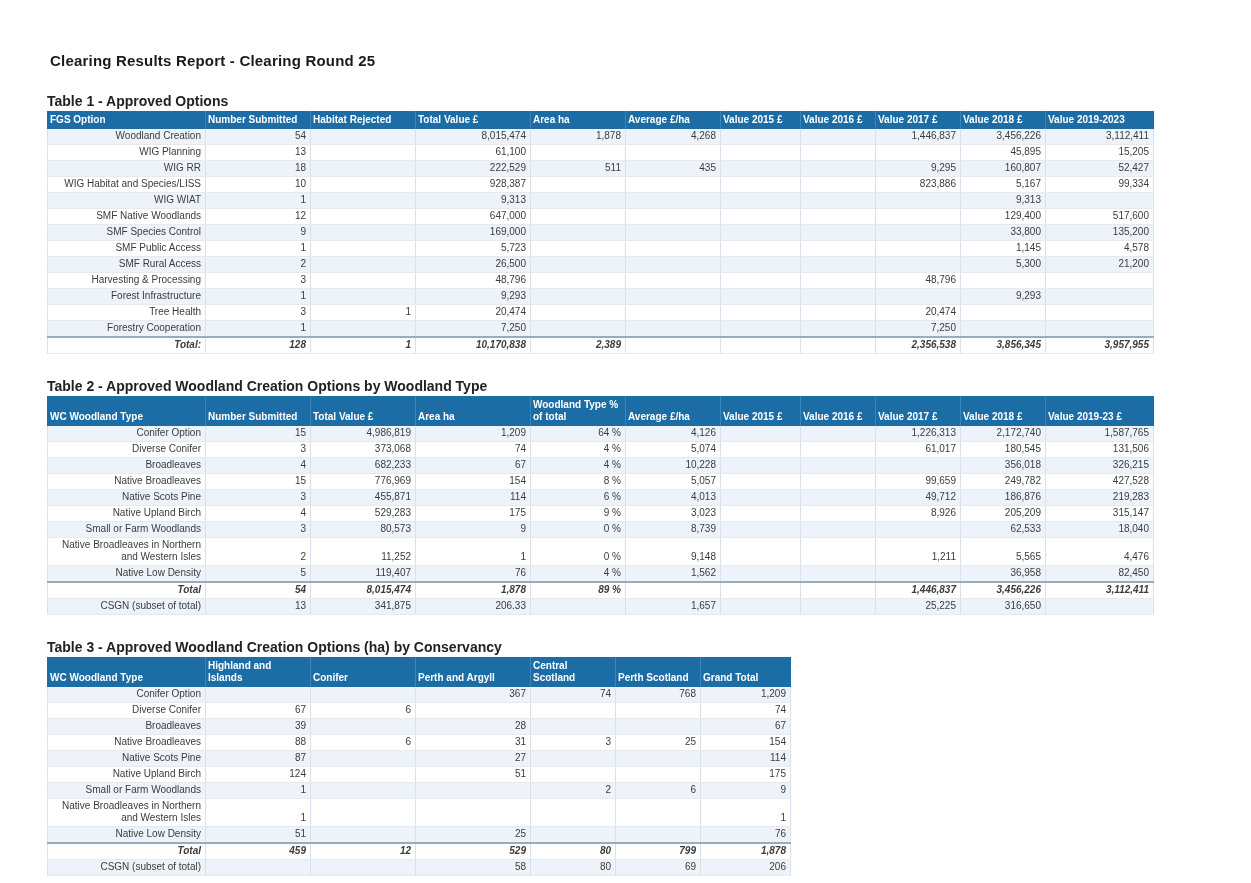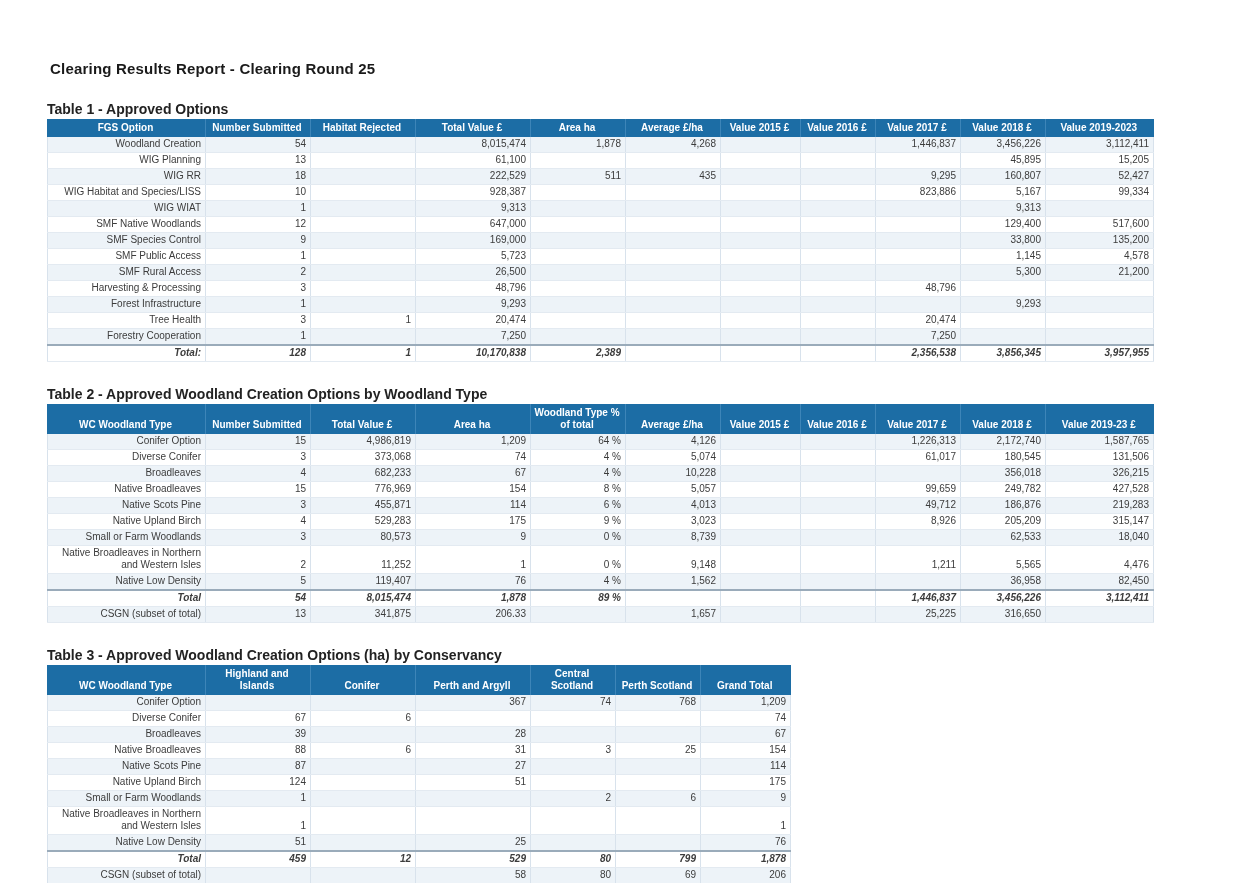--- a/index.html
+++ b/index.html
@@ -15,34 +15,34 @@
   *{box-sizing:border-box;}
   html,body{margin:0;padding:0;}
   body{
     width:1251px;height:883px;background:#ffffff;
     font-family:"Liberation Sans","DejaVu Sans",sans-serif;
     color:var(--text);overflow:hidden;
   }
   .report{padding:52px 0 0 47px;}
   .report-title{
     font-size:15px;font-weight:bold;color:var(--title-color);
-    margin:8px 0 24px 3px;letter-spacing:.2px;
+    margin:0 0 24px 3px;letter-spacing:.2px;
   }
   .tbl-block{margin:0 0 24px 0;}
   .tbl-caption{
     font-size:14px;font-weight:bold;color:#222;
     margin:0 0 2px 0;
   }
   table{
     border-collapse:collapse;table-layout:fixed;
     font-size:10px;line-height:12px;
   }
   thead th{
     background:var(--header-bg);color:#ffffff;font-weight:bold;
-    text-align:center;vertical-align:bottom;
+    text-align:left;vertical-align:bottom;
     padding:3px 4px 3px 2px;
     border-left:1px solid var(--header-sep);
     overflow:hidden;
   }
   thead th:first-child{border-left:1px solid var(--header-bg);}
   tbody td{
     text-align:right;vertical-align:bottom;
     padding:1px 4px 2px 2px;height:15px;
     border-right:1px solid var(--grid);
     border-bottom:1px solid var(--grid-h);

